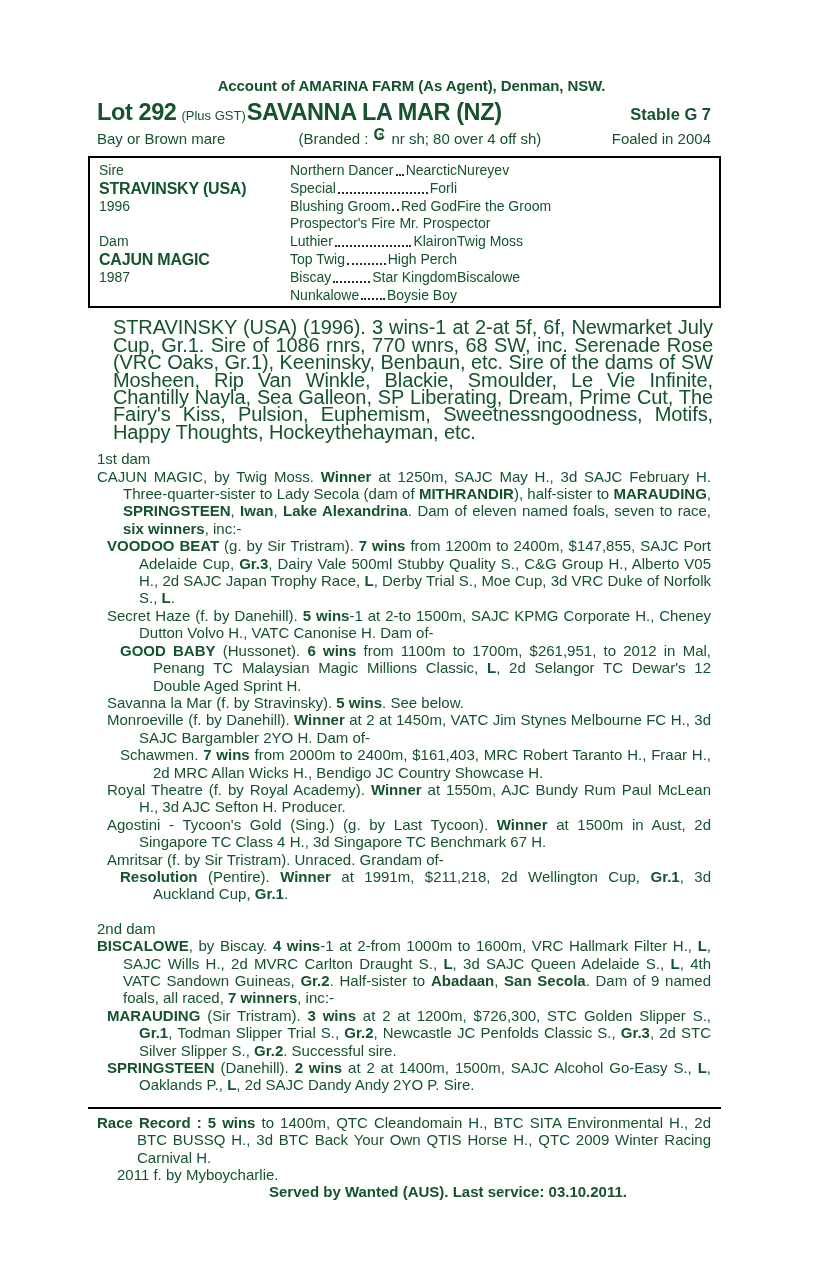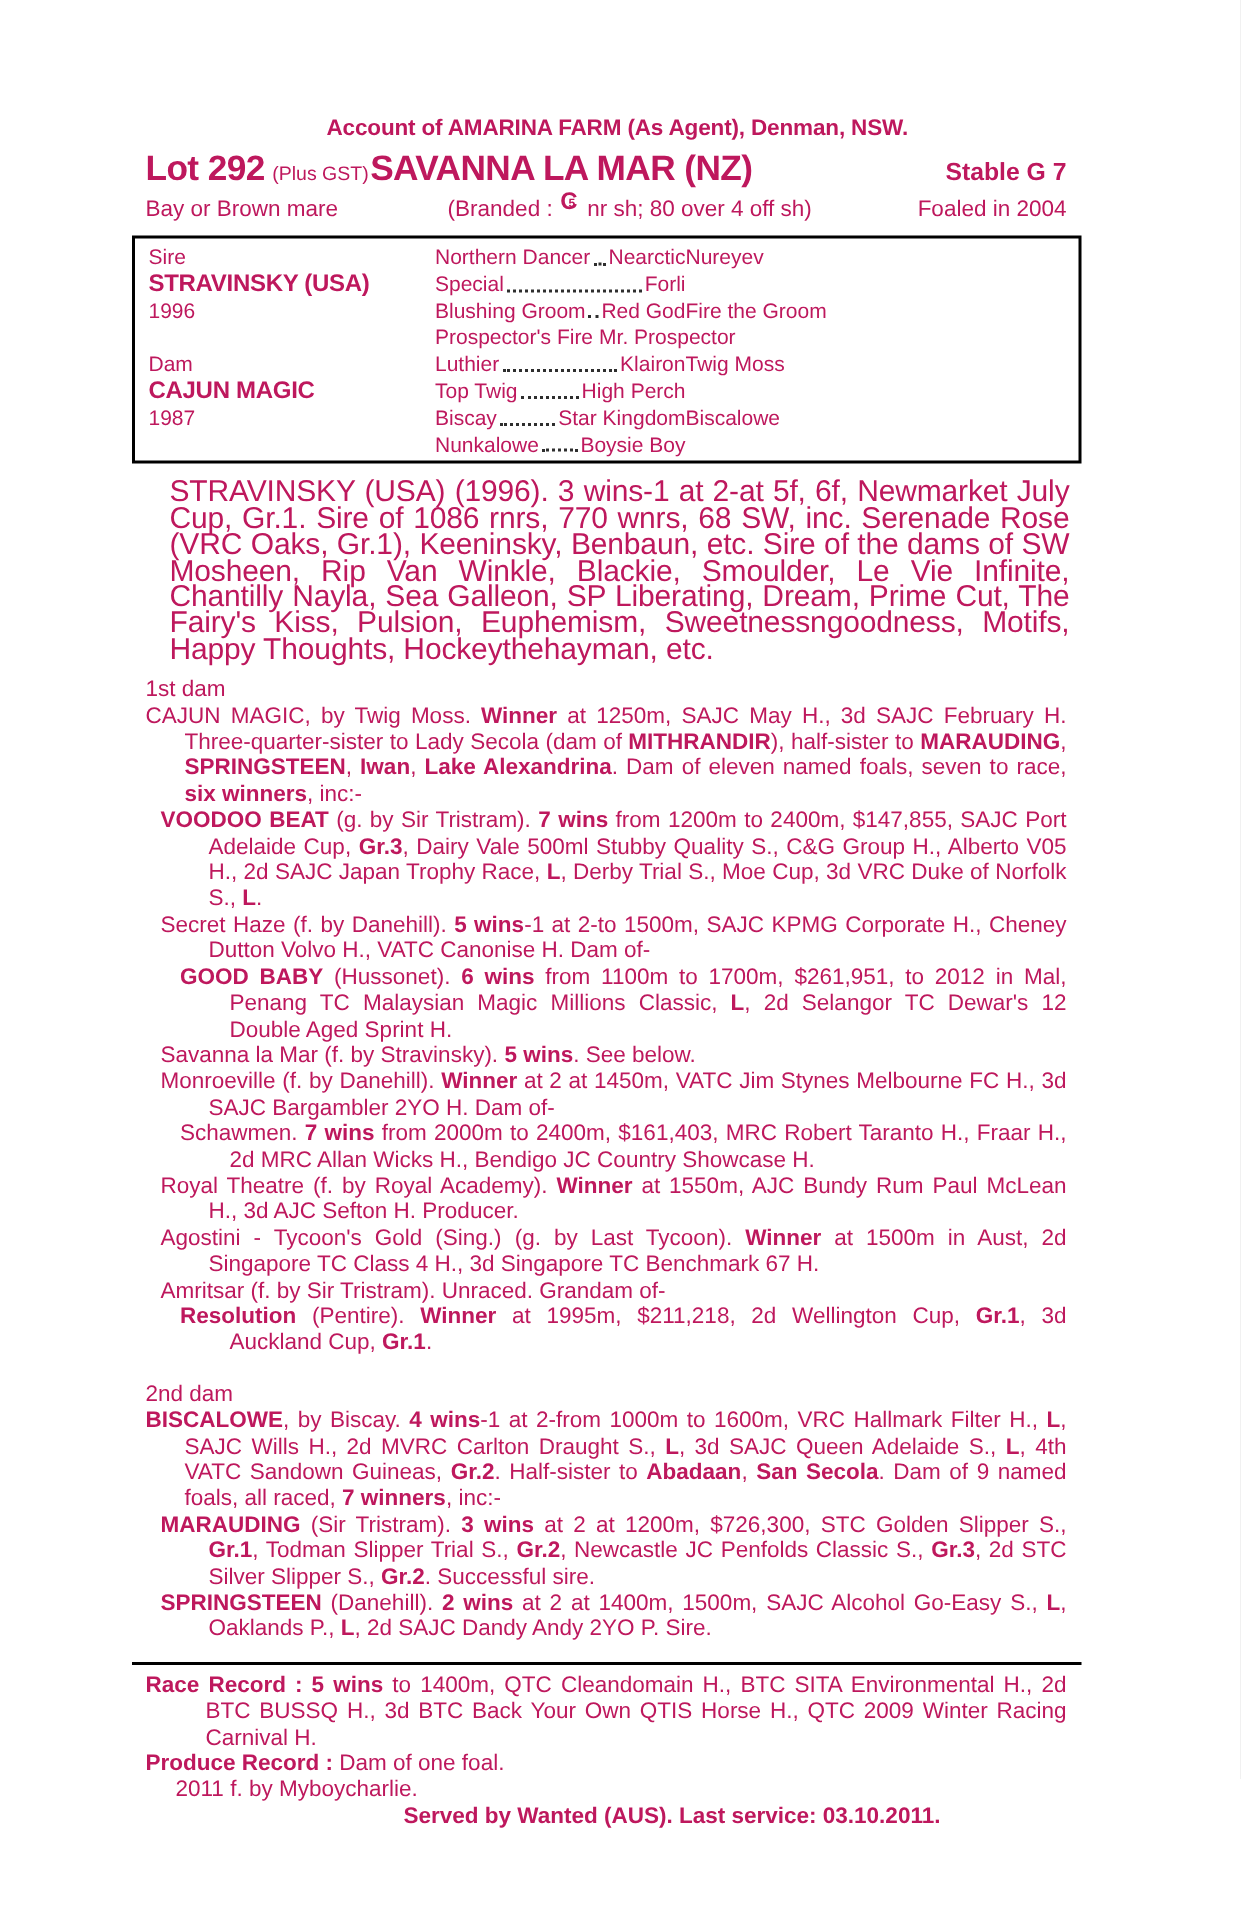--- a/index.html
+++ b/index.html
@@ -1,18 +1,18 @@
 <!DOCTYPE html>
 <html><head>
 <meta charset="utf-8">
 <style>
   html,body{margin:0;padding:0;background:#e8e8e8;}
   .sheet{
     position:relative;width:827px;height:1270px;background:#ffffff;
-    font-family:"Liberation Sans", sans-serif;color:#be185d;overflow:hidden;
+    font-family:"Liberation Sans", sans-serif;color:#14532d;overflow:hidden;
     margin:0 auto;
   }
   .content{position:absolute;left:88px;top:77px;width:633px;}
 
   
   .account{font-size:15px;font-weight:800;text-align:center;padding-left:14px;letter-spacing:-0.1px;}
   .lot-line{display:flex;align-items:baseline;padding:0 10px 0 9px;margin-top:5px;}
   .lot-label{font-size:23.5px;font-weight:800;letter-spacing:-0.4px;white-space:nowrap;}
   .gst{font-size:13px;margin:0 1px 0 5px;white-space:nowrap;}
   .horse-name{font-size:23.5px;font-weight:800;letter-spacing:-0.4px;white-space:nowrap;}
@@ -156,40 +156,39 @@
       <p class="para lvl-dam"><span>CAJUN MAGIC, by Twig Moss. </span><span class="b">Winner</span><span> at 1250m, SAJC May H., 3d SAJC February H. Three-quarter-sister to Lady Secola (dam of </span><span class="b">MITHRANDIR</span><span>), half-sister to </span><span class="b">MARAUDING</span><span>, </span><span class="b">SPRINGSTEEN</span><span>, </span><span class="b">Iwan</span><span>, </span><span class="b">Lake Alexandrina</span><span>. Dam of eleven named foals, seven to race, </span><span class="b">six winners</span><span>, inc:-</span></p>
           <p class="para lvl-foal"><span class="b">VOODOO BEAT</span><span> (g. by Sir Tristram). </span><span class="b">7 wins</span><span> from 1200m to 2400m, $147,855, SAJC Port Adelaide Cup, </span><span class="b">Gr.3</span><span>, Dairy Vale 500ml Stubby Quality S., C&amp;G Group H., Alberto V05 H., 2d SAJC Japan Trophy Race, </span><span class="b">L</span><span>, Derby Trial S., Moe Cup, 3d VRC Duke of Norfolk S., </span><span class="b">L</span><span>.</span></p>
           <p class="para lvl-foal"><span>Secret Haze (f. by Danehill). </span><span class="b">5 wins</span><span>-1 at 2-to 1500m, SAJC KPMG Corporate H., Cheney Dutton Volvo H., VATC Canonise H. Dam of-</span></p>
           <p class="para lvl-sub"><span class="b">GOOD BABY</span><span> (Hussonet). </span><span class="b">6 wins</span><span> from 1100m to 1700m, $261,951, to 2012 in Mal, Penang TC Malaysian Magic Millions Classic, </span><span class="b">L</span><span>, 2d Selangor TC Dewar's 12 Double Aged Sprint H.</span></p>
           <p class="para lvl-foal"><span>Savanna la Mar (f. by Stravinsky). </span><span class="b">5 wins</span><span>. See below.</span></p>
           <p class="para lvl-foal"><span>Monroeville (f. by Danehill). </span><span class="b">Winner</span><span> at 2 at 1450m, VATC Jim Stynes Melbourne FC H., 3d SAJC Bargambler 2YO H. Dam of-</span></p>
           <p class="para lvl-sub"><span>Schawmen. </span><span class="b">7 wins</span><span> from 2000m to 2400m, $161,403, MRC Robert Taranto H., Fraar H., 2d MRC Allan Wicks H., Bendigo JC Country Showcase H.</span></p>
           <p class="para lvl-foal"><span>Royal Theatre (f. by Royal Academy). </span><span class="b">Winner</span><span> at 1550m, AJC Bundy Rum Paul McLean H., 3d AJC Sefton H. Producer.</span></p>
           <p class="para lvl-foal"><span>Agostini - Tycoon's Gold (Sing.) (g. by Last Tycoon). </span><span class="b">Winner</span><span> at 1500m in Aust, 2d Singapore TC Class 4 H., 3d Singapore TC Benchmark 67 H.</span></p>
           <p class="para lvl-foal"><span>Amritsar (f. by Sir Tristram). Unraced. Grandam of-</span></p>
-          <p class="para lvl-sub"><span class="b">Resolution</span><span> (Pentire). </span><span class="b">Winner</span><span> at 1995m, $211,218, 2d Wellington Cup, </span><span class="b">Gr.1</span><span>, 3d Auckland Cup, </span><span class="b">Gr.1</span><span>.</span></p>
+          <p class="para lvl-sub"><span class="b">Resolution</span><span> (Pentire). </span><span class="b">Winner</span><span> at 1991m, $211,218, 2d Wellington Cup, </span><span class="b">Gr.1</span><span>, 3d Auckland Cup, </span><span class="b">Gr.1</span><span>.</span></p>
         </div>
     </div>
 
     <div class="textcol sec2">
       <h3 class="dam-heading">2nd dam</h3>
       <div>
 
       <p class="para lvl-dam"><span class="b">BISCALOWE</span><span>, by Biscay. </span><span class="b">4 wins</span><span>-1 at 2-from 1000m to 1600m, VRC Hallmark Filter H., </span><span class="b">L</span><span>, SAJC Wills H., 2d MVRC Carlton Draught S., </span><span class="b">L</span><span>, 3d SAJC Queen Adelaide S., </span><span class="b">L</span><span>, 4th VATC Sandown Guineas, </span><span class="b">Gr.2</span><span>. Half-sister to </span><span class="b">Abadaan</span><span>, </span><span class="b">San Secola</span><span>. Dam of 9 named foals, all raced, </span><span class="b">7 winners</span><span>, inc:-</span></p>
           <p class="para lvl-foal"><span class="b">MARAUDING</span><span> (Sir Tristram). </span><span class="b">3 wins</span><span> at 2 at 1200m, $726,300, STC Golden Slipper S., </span><span class="b">Gr.1</span><span>, Todman Slipper Trial S., </span><span class="b">Gr.2</span><span>, Newcastle JC Penfolds Classic S., </span><span class="b">Gr.3</span><span>, 2d STC Silver Slipper S., </span><span class="b">Gr.2</span><span>. Successful sire.</span></p>
           <p class="para lvl-foal"><span class="b">SPRINGSTEEN</span><span> (Danehill). </span><span class="b">2 wins</span><span> at 2 at 1400m, 1500m, SAJC Alcohol Go-Easy S., </span><span class="b">L</span><span>, Oaklands P., </span><span class="b">L</span><span>, 2d SAJC Dandy Andy 2YO P. Sire.</span></p>
         </div>
     </div>
 
     <hr class="divider">
 
     <div class="textcol">
       <div>
 
       <p class="para lvl-record"><span class="b">Race Record : 5 wins</span><span> to 1400m, QTC Cleandomain H., BTC SITA Environmental H., 2d BTC BUSSQ H., 3d BTC Back Your Own QTIS Horse H., QTC 2009 Winter Racing Carnival H.</span></p>
-          <p class="para lvl-record"><span class="b">Produce Record : </span><span>Dam of one foal.</span></p>
           <p class="para lvl-produce-foal"><span>2011 f. by Myboycharlie.</span></p>
         </div>
       <p class="served">Served by Wanted (AUS). Last service: 03.10.2011.</p>
     </div>
 
   </div>
 </div>
 
 </body></html>

